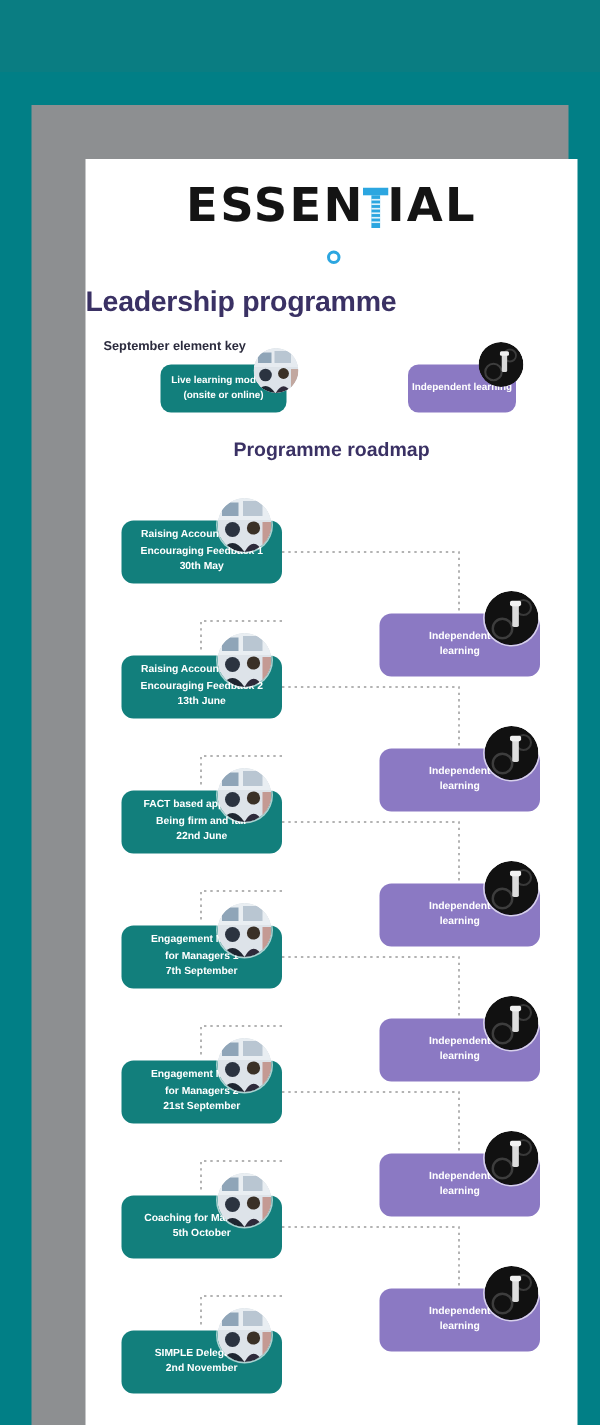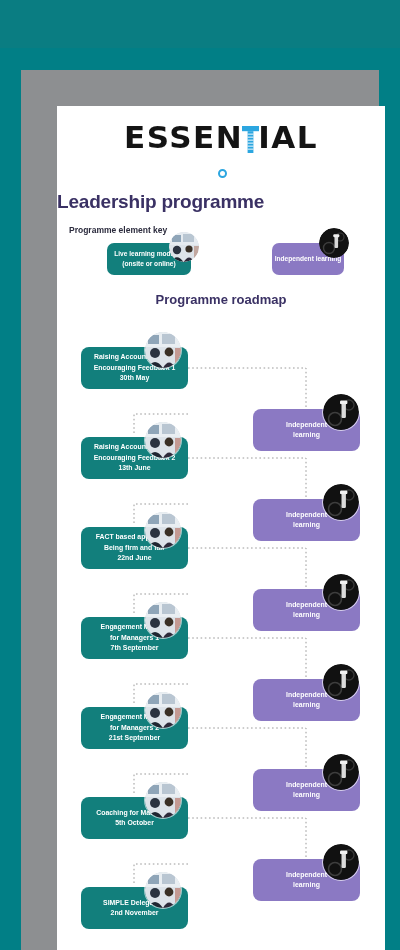--- a/index.html
+++ b/index.html
@@ -187,21 +187,21 @@
                  <rect x="5.6" y="16.6" width="5.8" height="1.1"></rect>
                  <rect x="5.6" y="19.6" width="5.8" height="1.1"></rect>
                  <rect x="5.6" y="22.6" width="5.8" height="1.1"></rect>
                </g>
              </svg></span><span>IAL</span></div>
         <div class="logo-line"><span class="logo-dot"></span></div>
       </div>
 
       <div id="subtitle-leadership">Leadership programme</div>
 
-      <div id="key-heading">Programme element key</div>
+      <div id="key-heading">September element key</div>
 
       <div id="key-row">
 
         <div class="chip teal" id="key-chip-live">
           <div>
             <span class="ln">Live learning modules</span>
             <span class="ln">(onsite or online)</span>
           </div>
         </div>
         <div id="key-badge-live">

